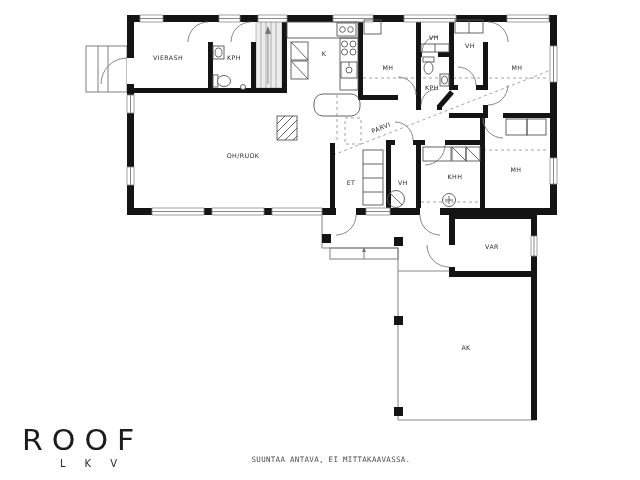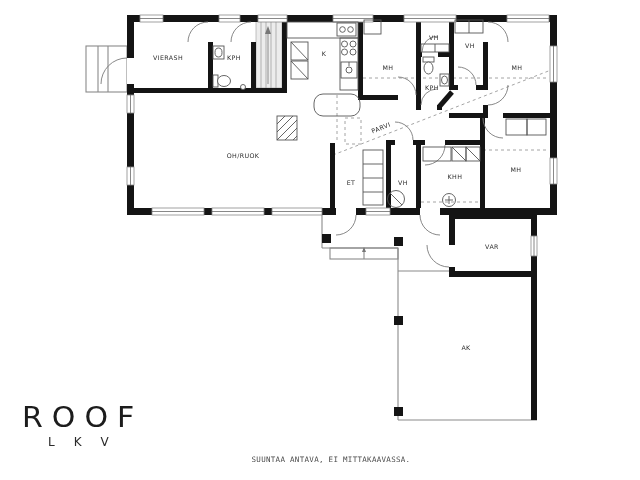--- a/index.html
+++ b/index.html
@@ -1,24 +1,24 @@
 <!DOCTYPE html>
 <html><head>
 <meta charset="utf-8">
 <style>
   html,body{margin:0;padding:0;background:#ffffff;}
   #stage{position:relative;width:640px;height:480px;background:#ffffff;overflow:hidden;
          font-family:"DejaVu Sans",sans-serif;}
   #plan-svg{position:absolute;left:0;top:0;}
   .room-label{font-family:"DejaVu Sans",sans-serif;font-size:6.3px;letter-spacing:.4px;
               fill:#2b2b2b;text-anchor:middle;}
-  #logo{position:absolute;left:22px;top:403px;color:#1c1c1c;}
+  #logo{position:absolute;left:22px;top:426px;color:#1c1c1c;}
   #logo .word{font-size:30px;font-weight:400;letter-spacing:9px;line-height:1;
               font-family:"DejaVu Sans",sans-serif;transform:scaleY(.92);}
-  #logo .sub{font-size:12px;letter-spacing:19px;margin-top:2px;margin-left:26px;color:#2a2a2a;}
+  #logo .sub{font-size:10px;letter-spacing:19px;margin-top:2px;margin-left:38px;color:#2a2a2a;}
   #footer-note{position:absolute;left:0;top:455px;width:662px;text-align:center;
                font-family:"DejaVu Sans Mono",monospace;font-size:7.5px;color:#4a4a4a;
                letter-spacing:.3px;}
 </style>
 </head>
 <body>
 
 <div id="stage">
 
 <svg id="plan-svg" width="640" height="480" viewBox="0 0 640 480">

